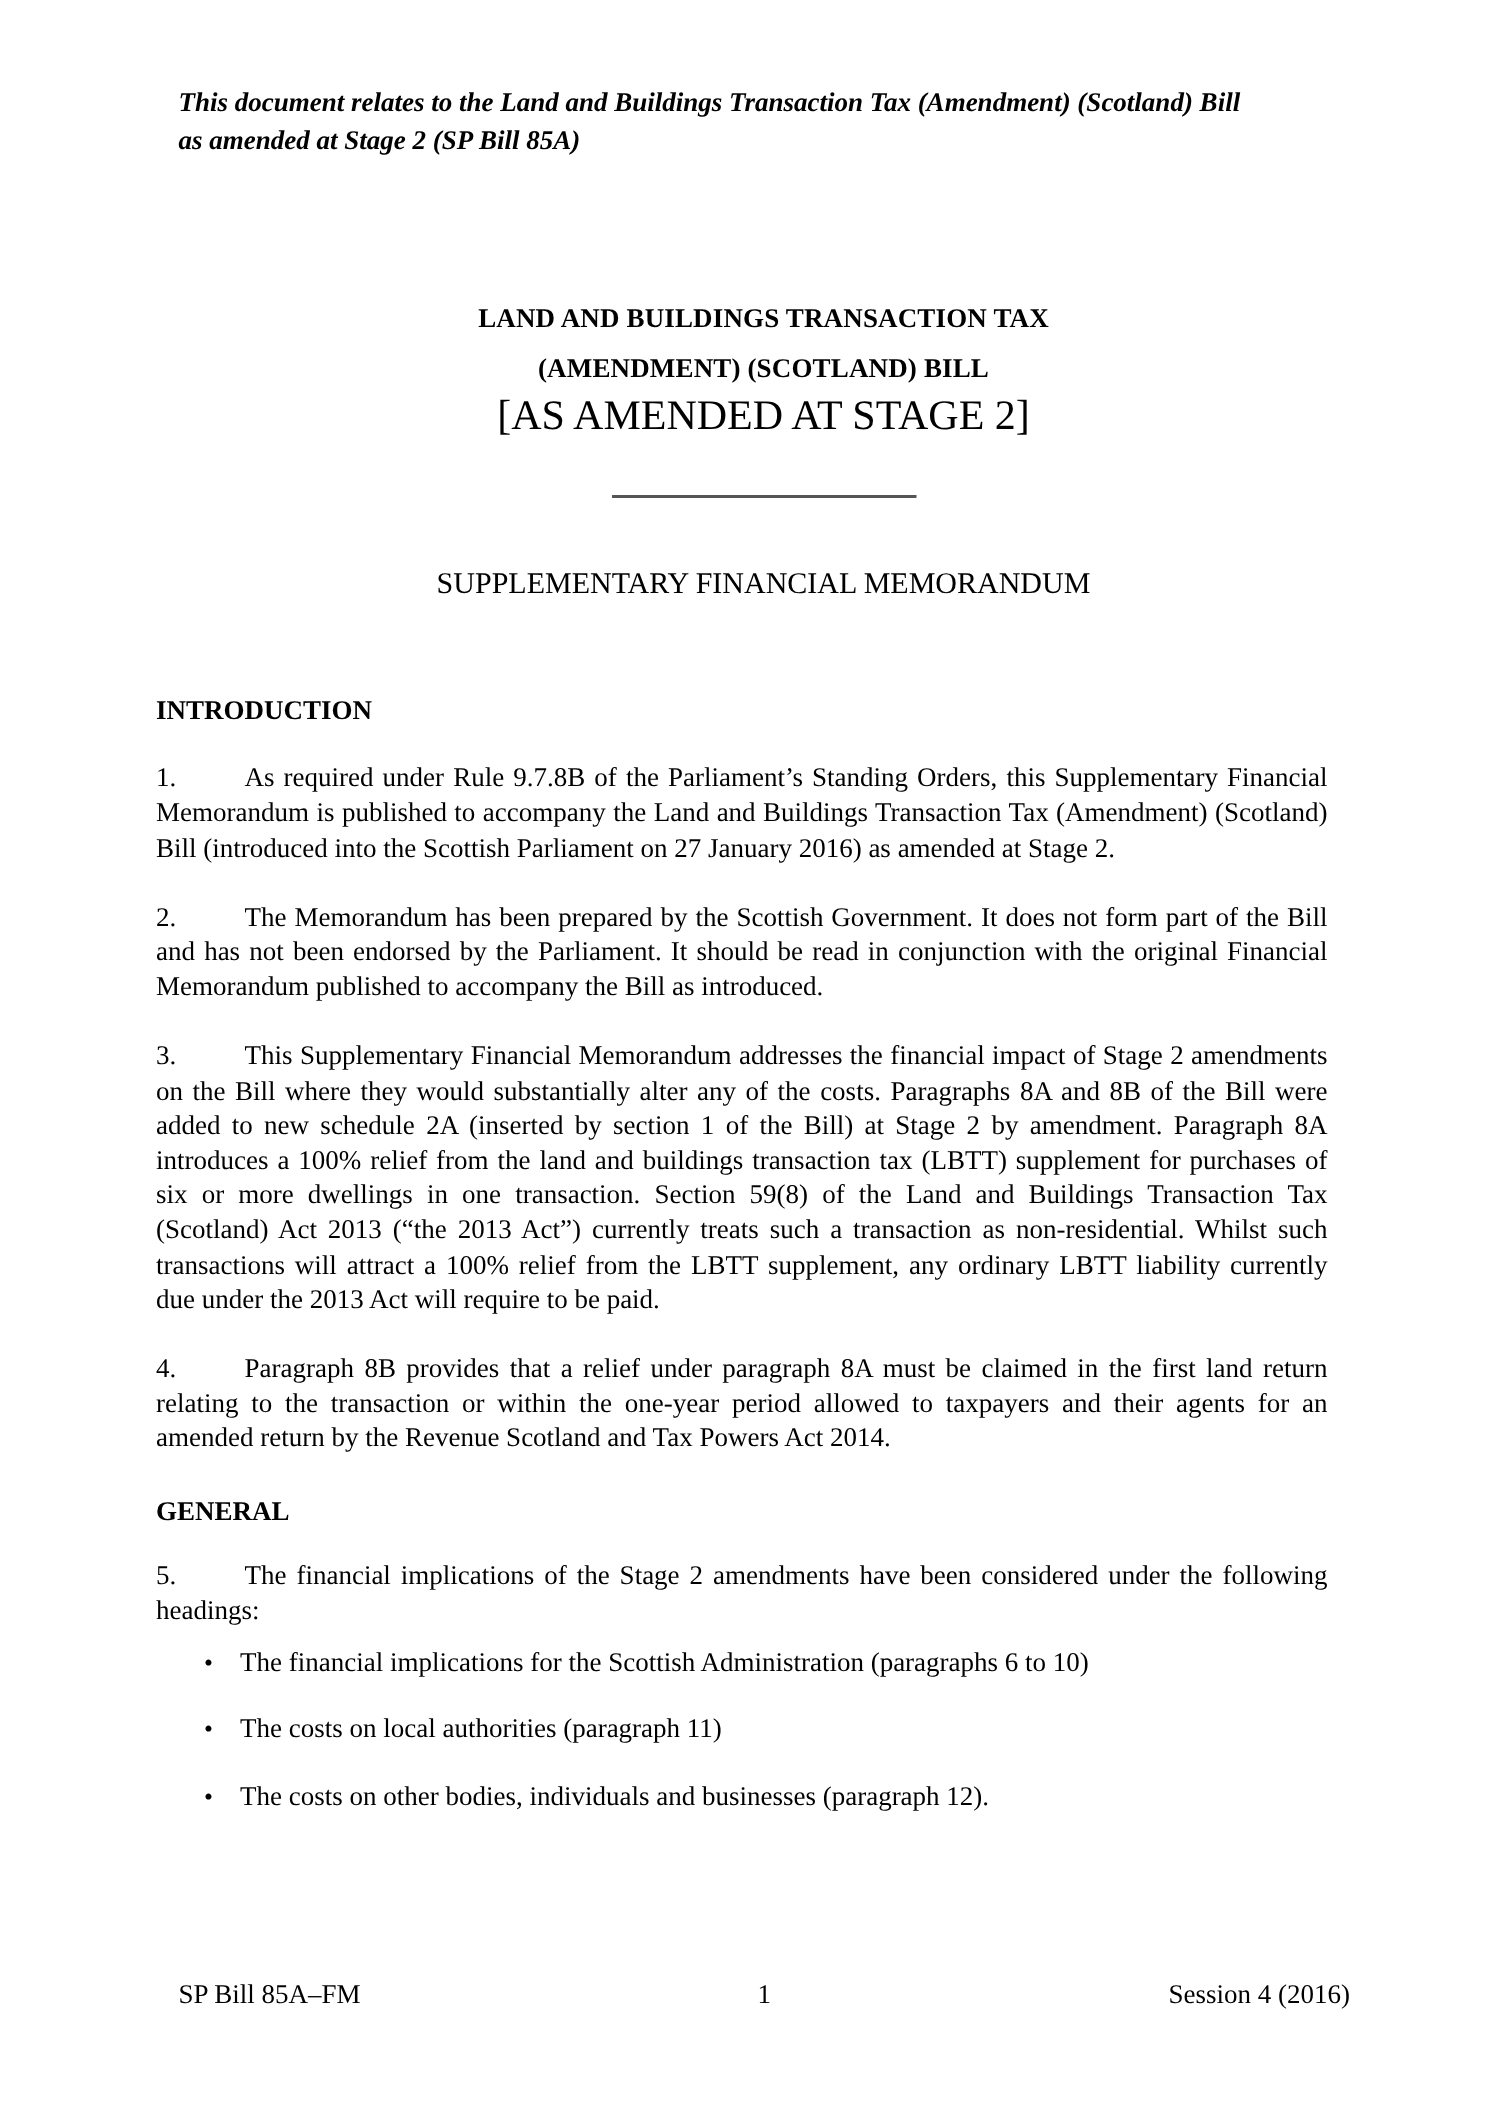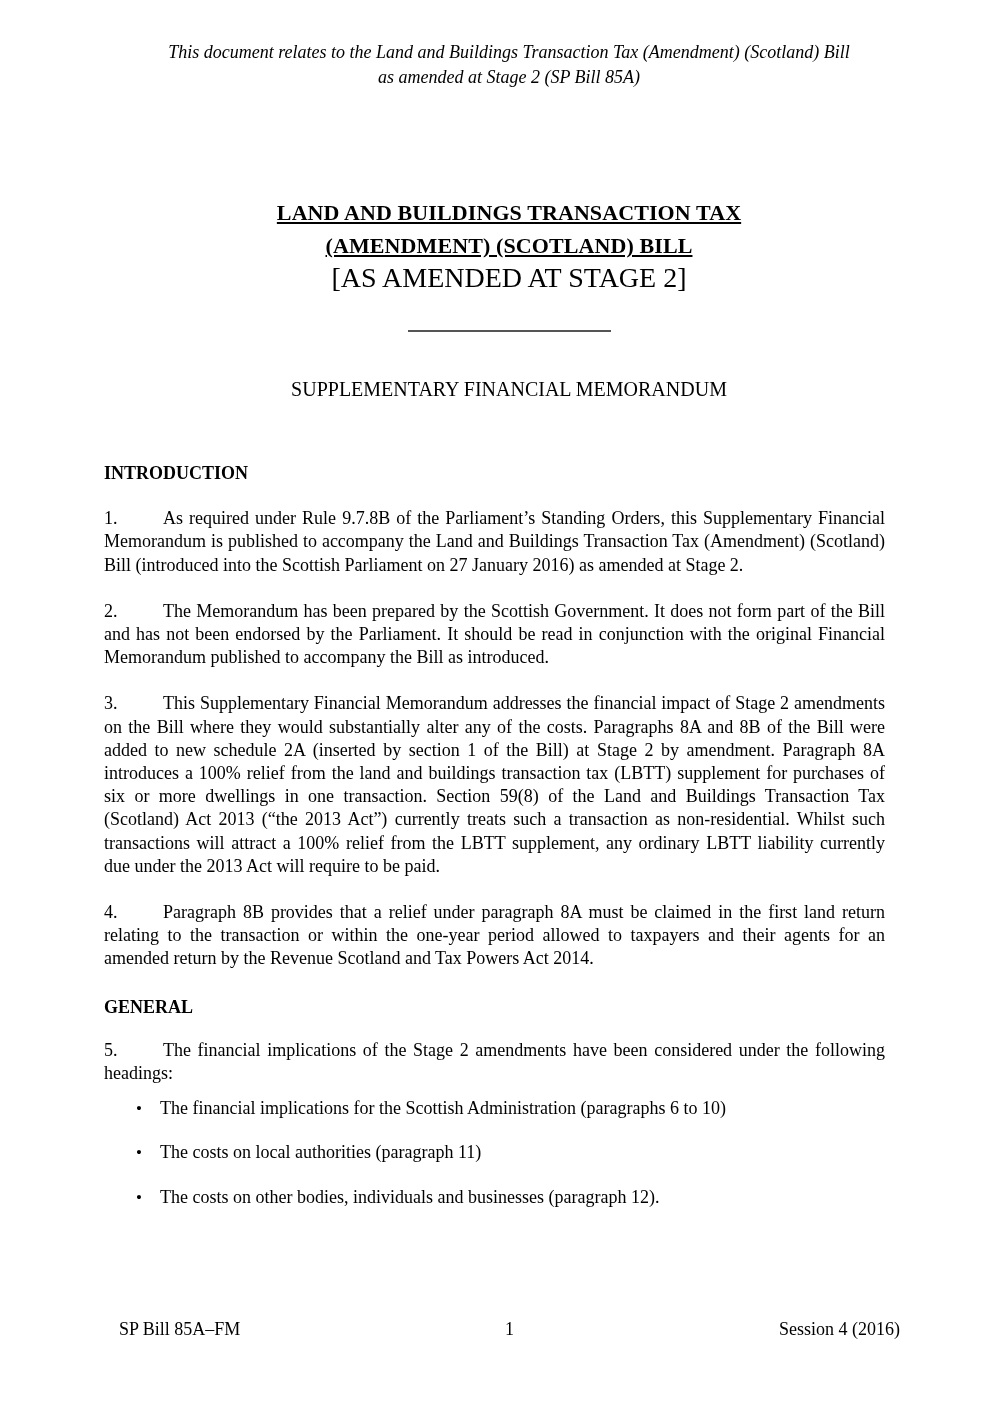--- a/index.html
+++ b/index.html
@@ -22,42 +22,42 @@
     width: 991px;
     height: 1403px;
     box-sizing: border-box;
     padding: 0;
   }
 
   
   .doc-header {
     position: absolute;
     left: 119px;
-    top: 40px;
-    width: 780px;
-    text-align: center;
+    top: 56px;
+    width: 780px;
+    text-align: left;
     font-style: italic;
     font-size: 18px;
     line-height: 25px;
+    font-weight: bold;
   }
 
   
   .title-block {
     position: absolute;
     left: 119px;
     top: 196px;
     width: 780px;
     text-align: center;
   }
   .main-title {
-    font-size: 22px;
+    font-size: 18px;
     font-weight: bold;
     line-height: 33px;
     letter-spacing: 0.1px;
-    text-decoration: underline;
   }
   .sub-title {
     font-size: 28px;
     font-weight: normal;
     line-height: 27px;
     margin-top: 2px;
   }
 
   .rule-wrap {
     position: absolute;

